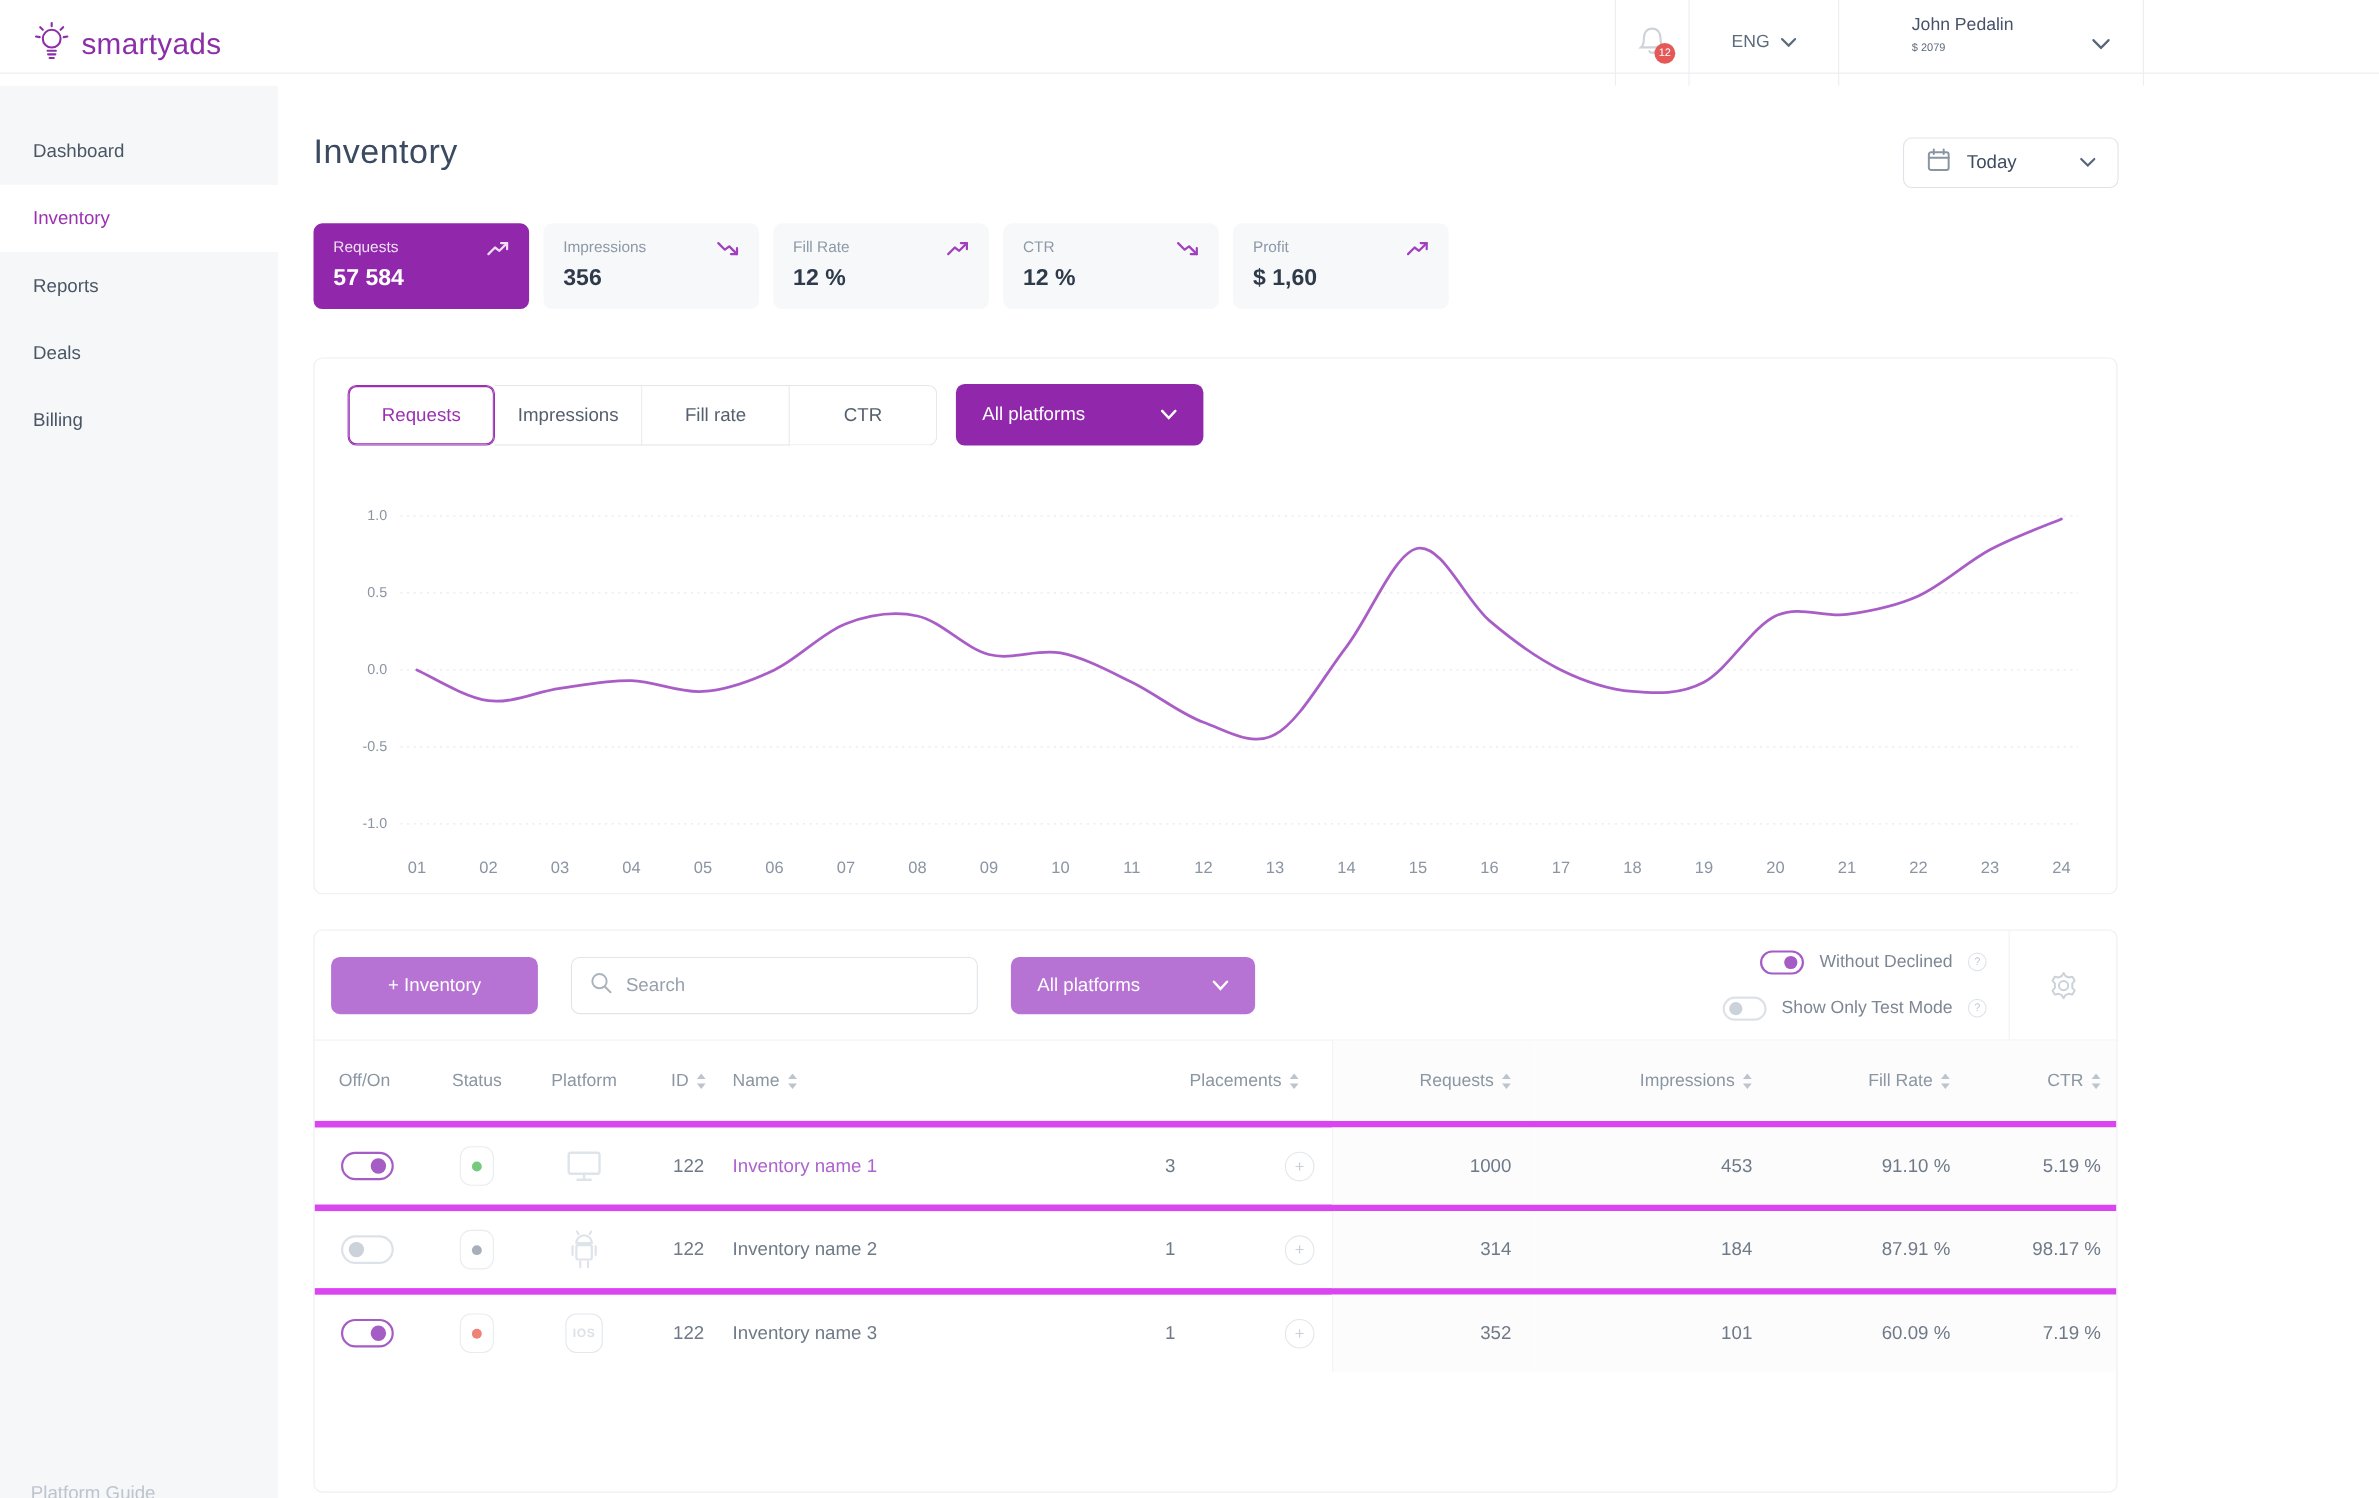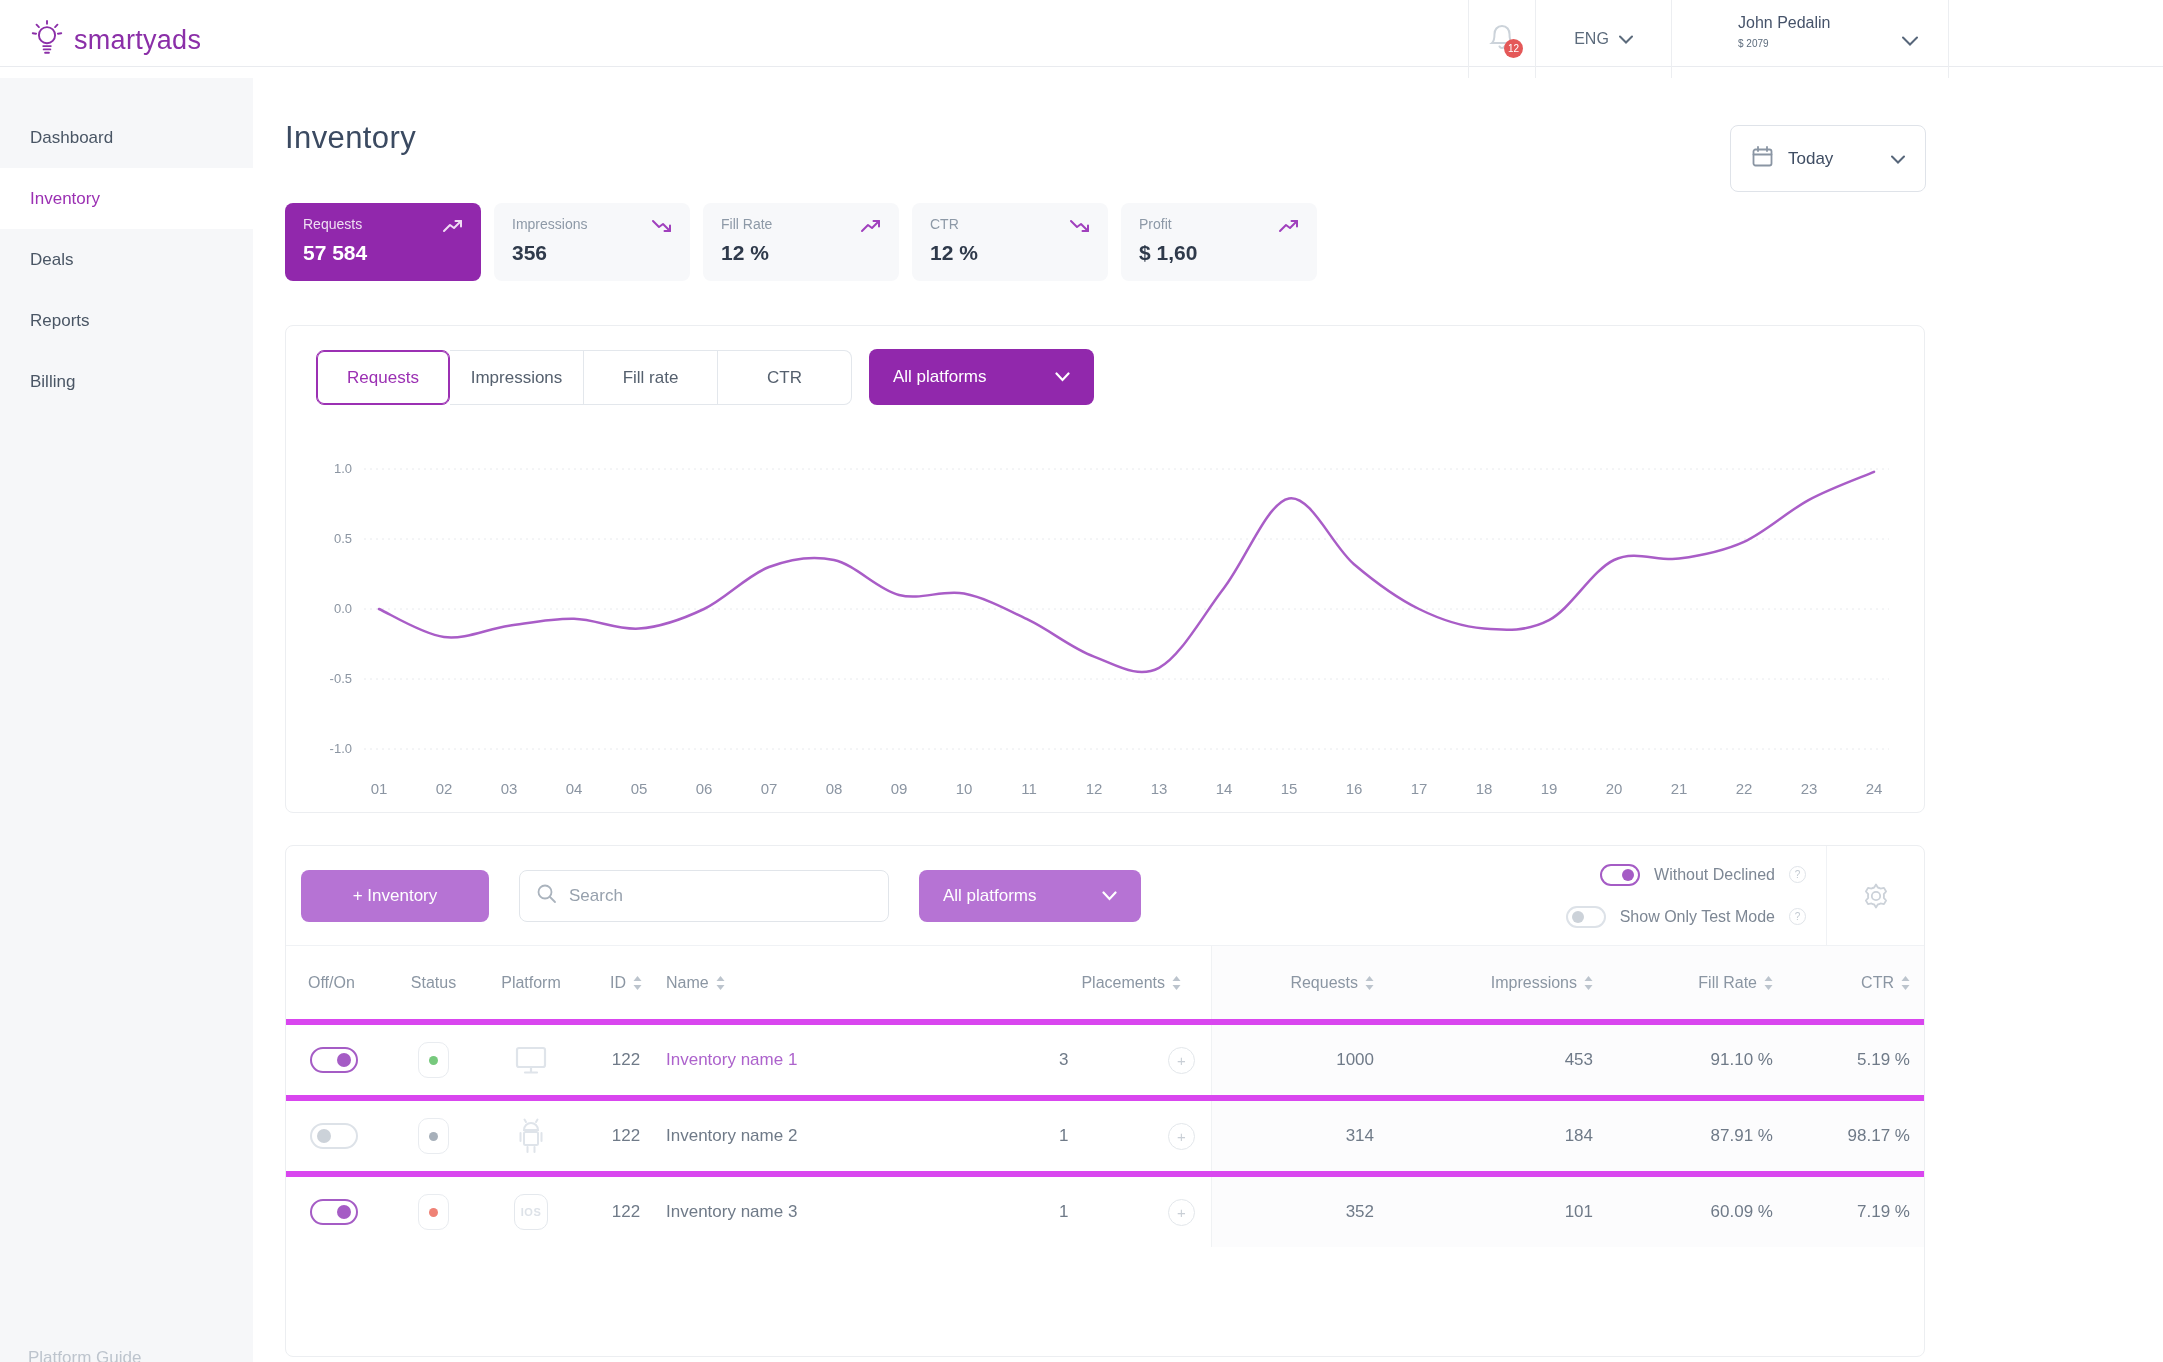--- a/index.html
+++ b/index.html
@@ -28,21 +28,21 @@
   .sidebar { position:absolute; left:0; top:78px; width:253px; height:1284px; background:#f6f7f9; }
   .nav { padding-top:29px; }
   .nav-item { height:61px; display:flex; align-items:center; padding-left:30px; font-size:17px;
     color:#4a5665; cursor:pointer; }
   .nav-item.active-true { background:#fff; color:#9b30b3; }
   .sidebar-footer { position:absolute; left:28px; bottom:-6px; font-size:17px; color:#bdc4cd; cursor:pointer; }
 
   
   .main { position:absolute; left:253px; top:78px; width:1910px; height:1284px; background:#fff; }
   .page-title { position:absolute; left:32px; top:42px; font-size:31px; font-weight:500; color:#3b4a61; letter-spacing:.4px; }
-  .date-btn { position:absolute; left:1477px; top:47px; width:196px; height:67px; border:1px solid #dfe3e9;
+  .date-btn { position:absolute; left:1477px; top:47px; width:196px; height:46px; border:1px solid #dfe3e9;
     border-radius:8px; background:#fff; display:flex; align-items:center; padding:0 20px; gap:14px; cursor:pointer; }
   .date-label { font-size:17px; color:#3f4d63; flex:1; }
 
   
   .stats { position:absolute; left:32px; top:125px; display:flex; gap:13px; }
   .statcard { width:196px; height:78px; border-radius:8px; background:#f7f8fa; padding:13px 18px; position:relative; cursor:pointer; }
   .statcard .s-label { font-size:14px; color:#8d99a7; }
   .statcard .s-value { font-size:21px; font-weight:bold; color:#2f3a4b; margin-top:9px; }
   .statcard.card-true { background:#9128ac; }
   .statcard.card-true .s-label { color:rgba(255,255,255,.85); }
@@ -175,22 +175,22 @@
           </svg>
       </span>
     </div>
   </div>
 </div>
 
 <div class="sidebar">
   <div class="nav">
     <div class="nav-item active-false">Dashboard</div>
     <div class="nav-item active-true">Inventory</div>
+    <div class="nav-item active-false">Reports</div>
     <div class="nav-item active-false">Deals</div>
-    <div class="nav-item active-false">Reports</div>
     <div class="nav-item active-false">Billing</div>
   </div>
   <div class="sidebar-footer">Platform Guide</div>
 </div>
 
 <div class="main">
   <div class="page-title">Inventory</div>
 
   <div class="date-btn">
     <span>

